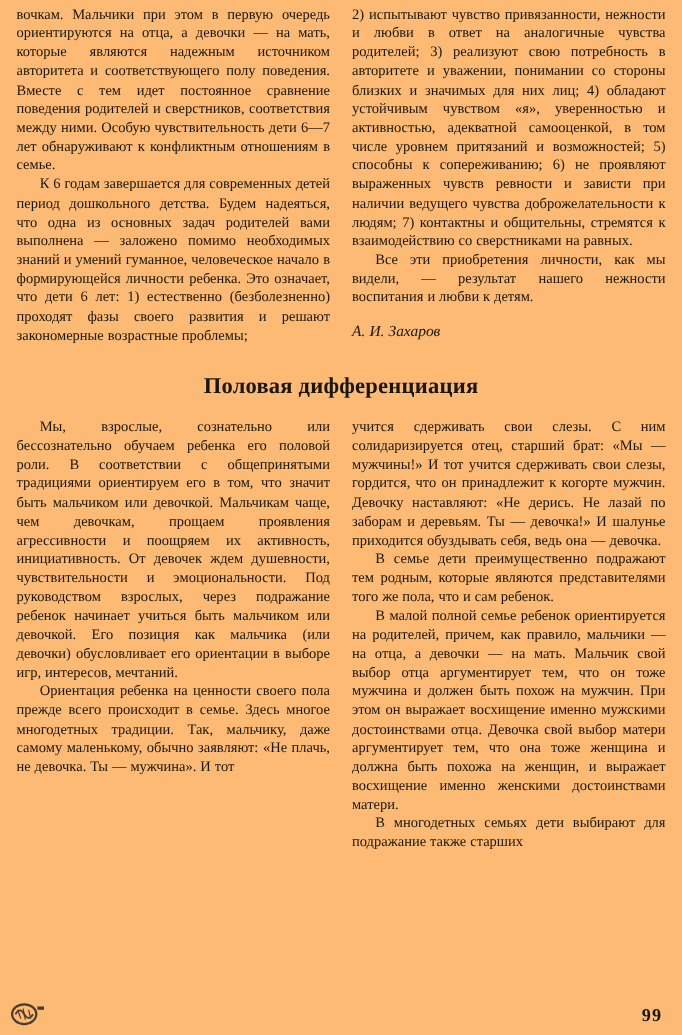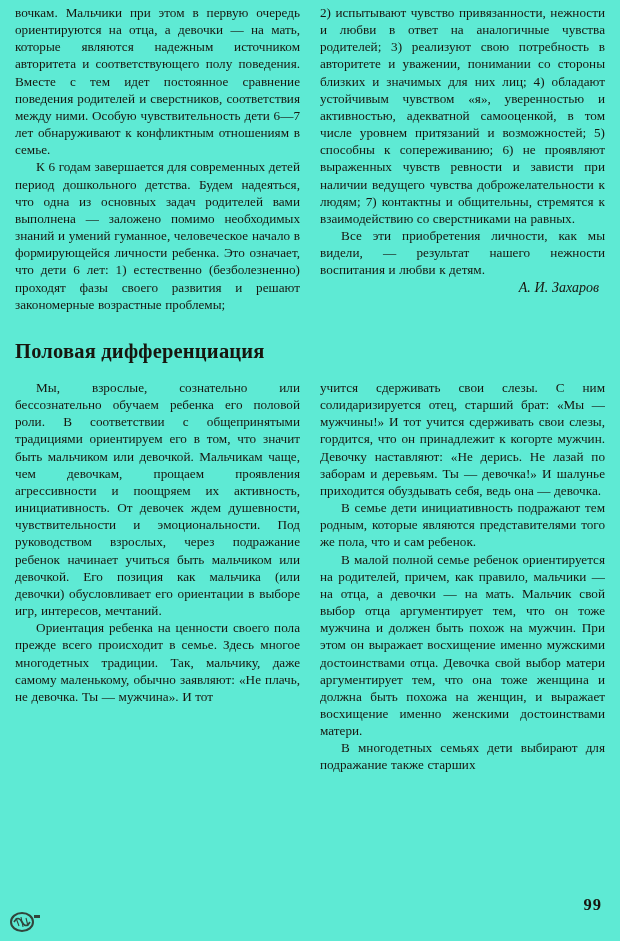--- a/index.html
+++ b/index.html
@@ -5,21 +5,21 @@
   html, body {
     margin: 0;
     padding: 0;
     background: #9a9a94;
   }
   .page {
     position: relative;
     width: 620px;
     height: 941px;
     margin: 0 auto;
-    background: #5eead4;
+    background: #fdba74;
     color: #17160f;
     font-family: "Liberation Serif", "DejaVu Serif", serif;
     font-size: 13.2px;
     line-height: 1.3;
     overflow: hidden;
     box-sizing: border-box;
     padding: 4px 15px 0 15px;
   }
   .two-col {
     display: flex;
@@ -33,45 +33,47 @@
     margin: 0;
     text-align: justify;
     hyphens: auto;
     -webkit-hyphens: auto;
     word-spacing: 0.02em;
   }
   p.ind {
     text-indent: 1.6em;
   }
   .author {
-    text-align: right;
+    text-align: left;
     font-style: italic;
     text-indent: 0;
+    margin-top: 14px;
     padding-right: 6px;
     font-size: 14px;
     font-family: Liberation Serif, serif;
   }
   h1.article-title {
     margin: 26px 0 16px 0;
+    text-align: center;
     font-size: 20.5px;
     line-height: 1.18;
     font-weight: bold;
     letter-spacing: 0.2px;
   }
   .footer {
     position: absolute;
     left: 0;
     right: 0;
     bottom: 8px;
     height: 26px;
   }
   .page-number {
     position: absolute;
     right: 18px;
-    bottom: 18px;
+    bottom: 0;
     font-size: 16.5px;
     font-weight: bold;
     letter-spacing: 1px;
     margin-top: 38px;
   }
   .colophon {
     position: absolute;
     left: 8px;
     bottom: 0;
     width: 34px;
@@ -100,21 +102,21 @@
     <span>Половая дифференциация</span><br>
   </h1>
 
   <section class="two-col">
     <div class="col">
       <p class="ind">Мы, взрослые, сознательно или бессознательно обучаем ребенка его половой роли. В соответствии с общепринятыми традициями ориентируем его в том, что значит быть мальчиком или девочкой. Мальчикам чаще, чем девочкам, прощаем проявления агрессивности и поощряем их активность, инициативность. От девочек ждем душевности, чувствительности и эмоциональности. Под руководством взрослых, через подражание ребенок начинает учиться быть мальчиком или девочкой. Его позиция как мальчика (или девочки) обусловливает его ориентации в выборе игр, интересов, мечтаний.</p>
       <p class="ind">Ориентация ребенка на ценности своего пола прежде всего происходит в семье. Здесь многое многодетных традиции. Так, мальчику, даже самому маленькому, обычно заявляют: «Не плачь, не девочка. Ты — мужчина». И тот</p>
     </div>
     <div class="col">
       <p class="cont">учится сдерживать свои слезы. С ним солидаризируется отец, старший брат: «Мы — мужчины!» И тот учится сдерживать свои слезы, гордится, что он принадлежит к когорте мужчин. Девочку наставляют: «Не дерись. Не лазай по заборам и деревьям. Ты — девочка!» И шалунье приходится обуздывать себя, ведь она — девочка.</p>
-      <p class="ind">В семье дети инициативность подражают тем родным, которые являются представителями того же пола, что и сам ребенок.</p>
+      <p class="ind">В семье дети преимущественно подражают тем родным, которые являются представителями того же пола, что и сам ребенок.</p>
       <p class="ind">В малой полной семье ребенок ориентируется на родителей, причем, как правило, мальчики — на отца, а девочки — на мать. Мальчик свой выбор отца аргументирует тем, что он тоже мужчина и должен быть похож на мужчин. При этом он выражает восхищение именно мужскими достоинствами отца. Девочка свой выбор матери аргументирует тем, что она тоже женщина и должна быть похожа на женщин, и выражает восхищение именно женскими достоинствами матери.</p>
       <p class="ind">В многодетных семьях дети выбирают для подражание также старших</p>
     </div>
   </section>
 
   <div class="footer">
     <span class="colophon">
       <svg viewBox="0 0 34 24" width="34" height="24" aria-hidden="true">
         <ellipse cx="14" cy="13" rx="11" ry="9" fill="none" stroke="#2a2922" stroke-width="2"></ellipse>
         <path d="M6 13 q4 -7 8 0 q4 7 8 0" fill="none" stroke="#2a2922" stroke-width="1.6"></path>

